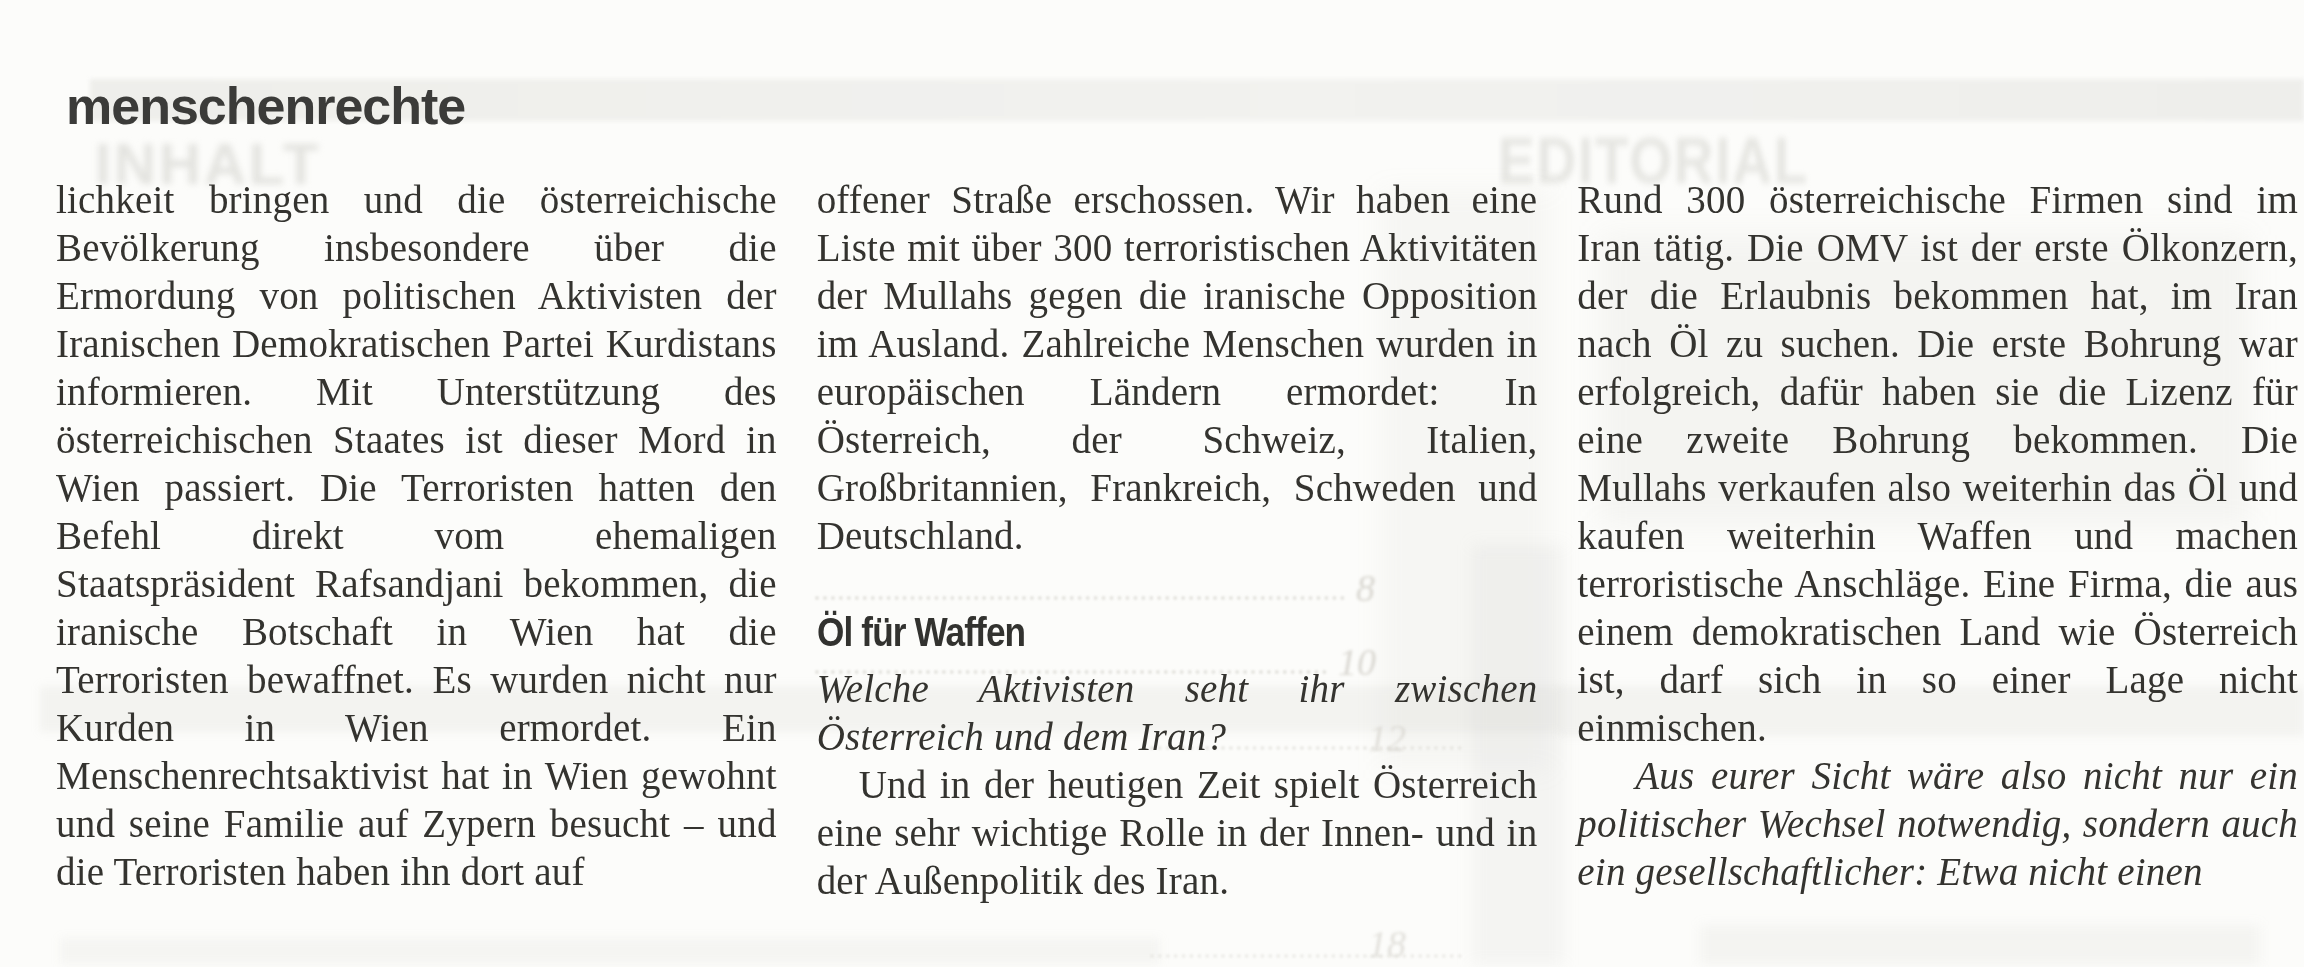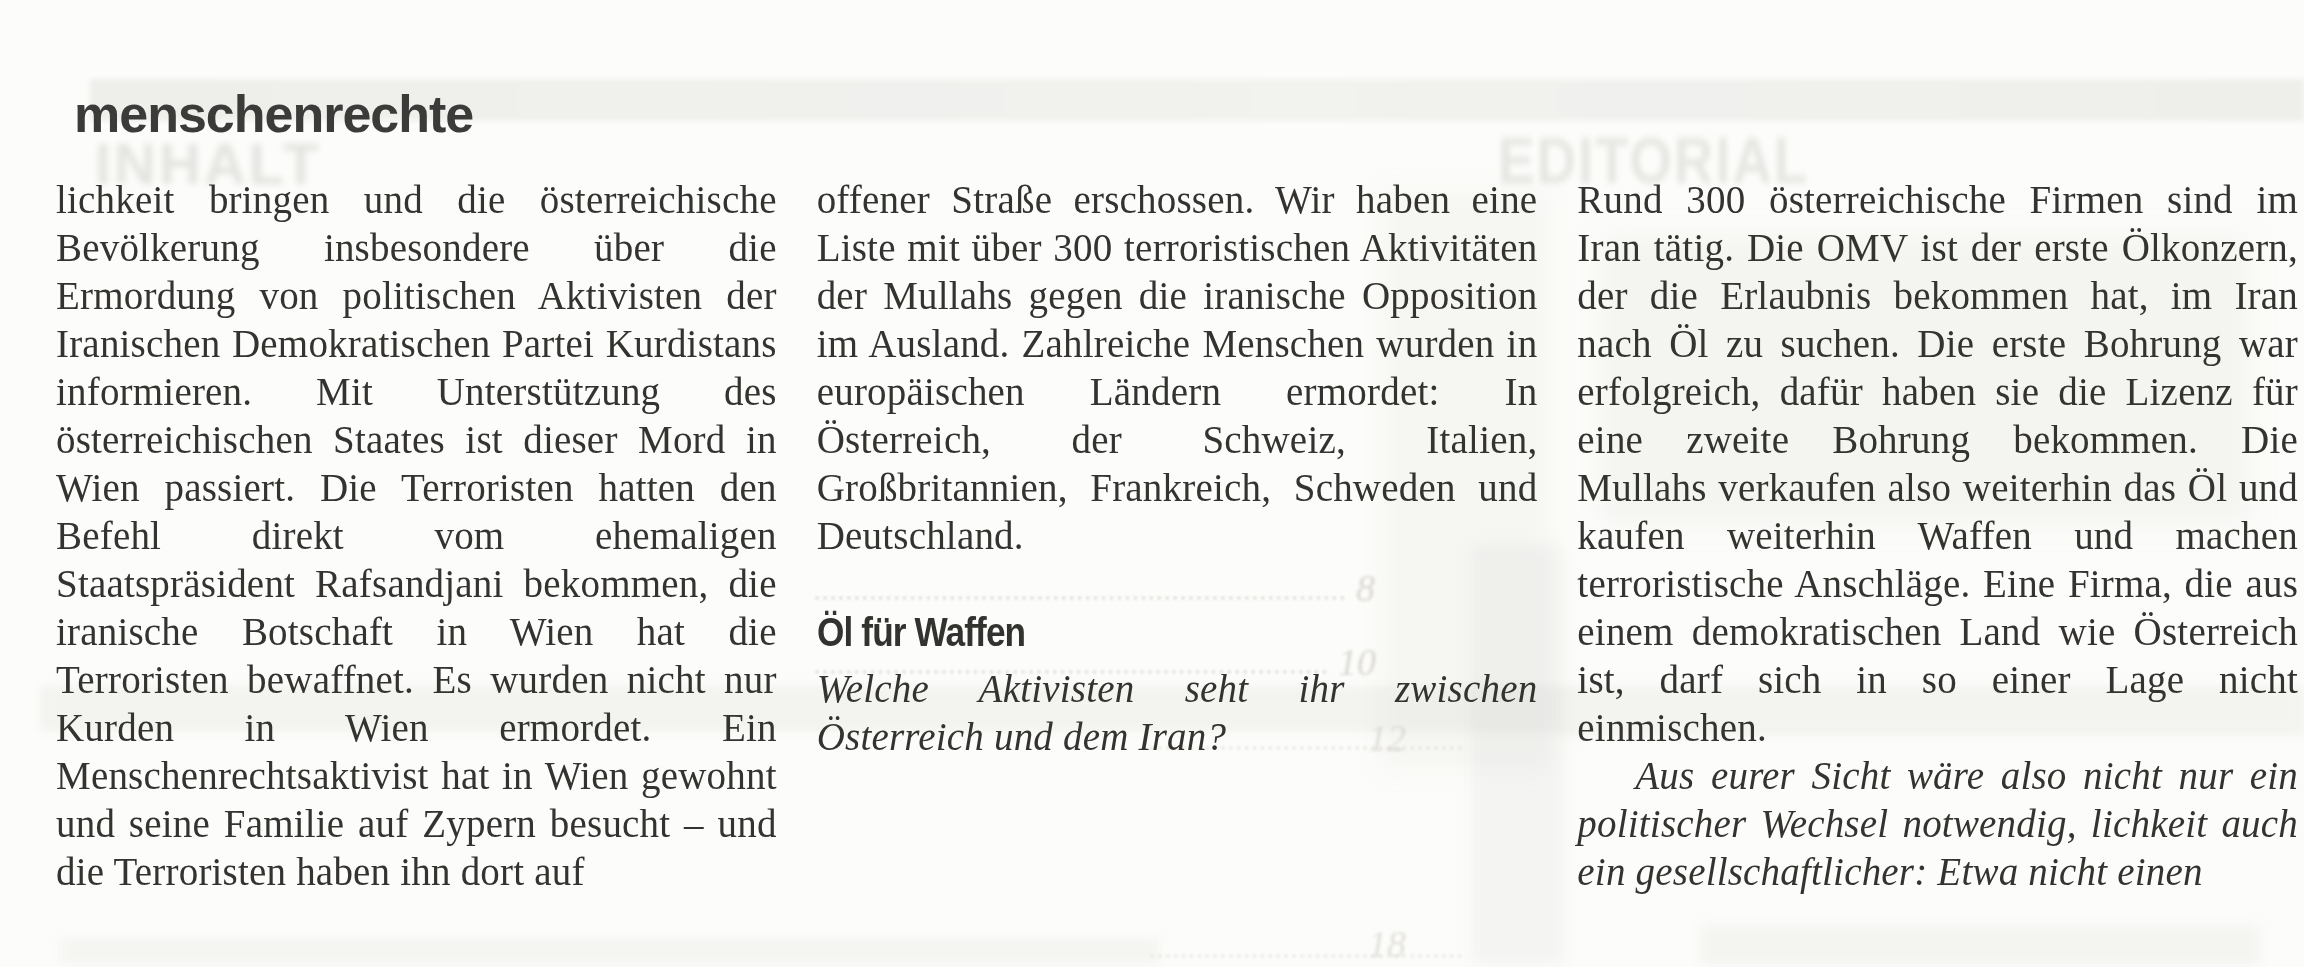--- a/index.html
+++ b/index.html
@@ -61,21 +61,21 @@
     filter: blur(1.5px);
   }
   .num-1 { left: 1356px; top: 566px; }
   .num-2 { left: 1338px; top: 640px; }
   .num-3 { left: 1368px; top: 716px; opacity: .8; }
   .num-4 { left: 1368px; top: 922px; opacity: .75; }
 
   
   .section-label {
     position: absolute; z-index: 2;
-    left: 58px; top: 68px; margin: 16px;
+    left: 58px; top: 68px; margin: 8px;
     font-family: "Liberation Sans", sans-serif;
     font-weight: bold;
     font-size: 52px;
     letter-spacing: -1px;
     color: #3b3b39;
   }
   .columns {
     position: absolute; z-index: 2;
     left: 56px; top: 176px; width: 2242px;
     display: flex; gap: 40px;
@@ -140,21 +140,22 @@
   <div class="columns">
 
     <div class="col">
       <p lang="de">lichkeit bringen und die österreichische Bevölkerung insbesondere über die Ermordung von politischen Aktivisten der Iranischen Demokratischen Partei Kurdistans informieren. Mit Unterstützung des österreichischen Staates ist dieser Mord in Wien passiert. Die Terroristen hatten den Befehl direkt vom ehemaligen Staatspräsident Rafsandjani bekommen, die iranische Botschaft in Wien hat die Terroristen bewaffnet. Es wurden nicht nur Kurden in Wien ermordet. Ein Menschenrechtsaktivist hat in Wien gewohnt und seine Familie auf Zypern besucht – und die Terroristen haben ihn dort auf</p>
     </div>
 
     <div class="col">
       <p lang="de">offener Straße erschossen. Wir haben eine Liste mit über 300 terroristischen Aktivitäten der Mullahs gegen die iranische Opposition im Ausland. Zahlreiche Menschen wurden in europäischen Ländern ermordet: In Österreich, der Schweiz, Italien, Großbritannien, Frankreich, Schweden und Deutschland.</p>
       <h2 class="subhead">Öl für Waffen</h2>
       <p lang="de" class="question">Welche Aktivisten seht ihr zwischen Österreich und dem Iran?</p>
+      <p lang="de" class="indent">Und in der heutigen Zeit spielt Österreich eine sehr wichtige Rolle in der Innen- und in der Außenpolitik des Iran.</p>
     </div>
 
     <div class="col">
       <p lang="de">Rund 300 österreichische Firmen sind im Iran tätig. Die OMV ist der erste Ölkonzern, der die Erlaubnis bekommen hat, im Iran nach Öl zu suchen. Die erste Bohrung war erfolgreich, dafür haben sie die Lizenz für eine zweite Bohrung bekommen. Die Mullahs verkaufen also weiterhin das Öl und kaufen weiterhin Waffen und machen terroristische Anschläge. Eine Firma, die aus einem demokratischen Land wie Österreich ist, darf sich in so einer Lage nicht einmischen.</p>
-      <p lang="de" class="question indent-lg">Aus eurer Sicht wäre also nicht nur ein politischer Wechsel notwendig, lichkeit auch ein gesellschaftlicher: Etwa nicht einen</p>
+      <p lang="de" class="question indent-lg">Aus eurer Sicht wäre also nicht nur ein politischer Wechsel notwendig, sondern auch ein gesellschaftlicher: Etwa nicht einen</p>
     </div>
 
   </div>
 </div>
 
 </body></html>

